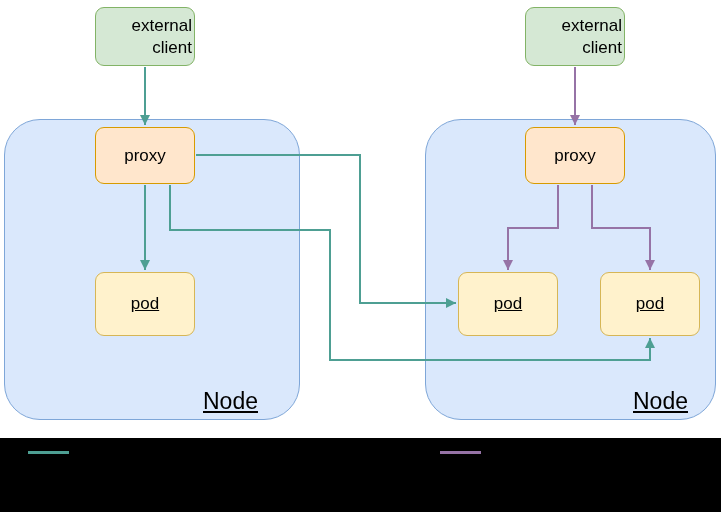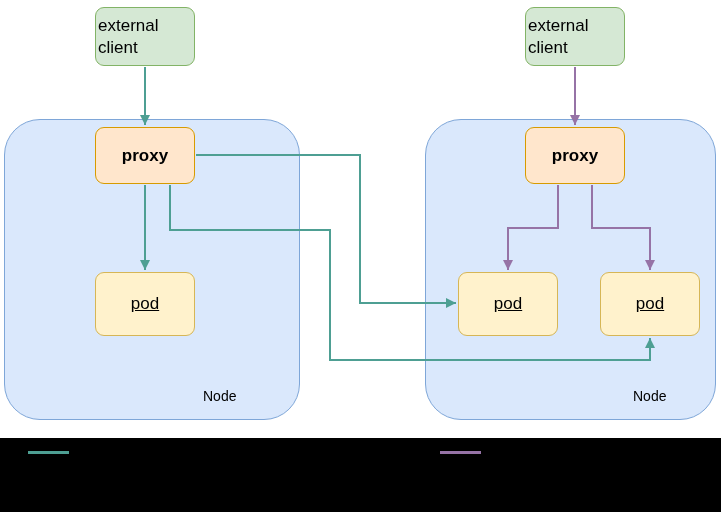--- a/index.html
+++ b/index.html
@@ -18,35 +18,35 @@
   .node {
     position:absolute;
     background:var(--blue_fill);
     border:1px solid var(--blue_stroke);
     border-radius:36px;
   }
   .node-left  { left:4px;   top:119px; width:296px; height:301px; }
   .node-right { left:425px; top:119px; width:291px; height:301px; }
 
   .node-label {
-    position:absolute; font-size:14px; color:var(--text);
+    position:absolute; font-size:23px; color:var(--text);text-decoration:underline;
   }
   .node-label-left  { left:203px; top:388px; }
   .node-label-right { left:633px; top:388px; }
 
   
   .box {
     position:absolute;
     display:flex; align-items:center; justify-content:center;
-    text-align:left; font-size:17px; line-height:1.25;
+    text-align:right; font-size:17px; line-height:1.25;
     border:1px solid; border-radius:9px; padding:2px;
     color:var(--text);
   }
   .client { background:var(--green_fill);  border-color:var(--green_stroke); }
-  .proxy  { background:var(--orange_fill); border-color:var(--orange_stroke);font-weight:bold; }
+  .proxy  { background:var(--orange_fill); border-color:var(--orange_stroke); }
   .pod    { background:var(--yellow_fill); border-color:var(--yellow_stroke);text-decoration:underline; }
 
   .client-left  { left:95px;  top:7px;   width:100px; height:59px; }
   .client-right { left:525px; top:7px;   width:100px; height:59px; }
   .proxy-left   { left:95px;  top:127px; width:100px; height:57px; }
   .proxy-right  { left:525px; top:127px; width:100px; height:57px; }
   .pod-left     { left:95px;  top:272px; width:100px; height:64px; }
   .pod-r1       { left:458px; top:272px; width:100px; height:64px; }
   .pod-r2       { left:600px; top:272px; width:100px; height:64px; }
 

